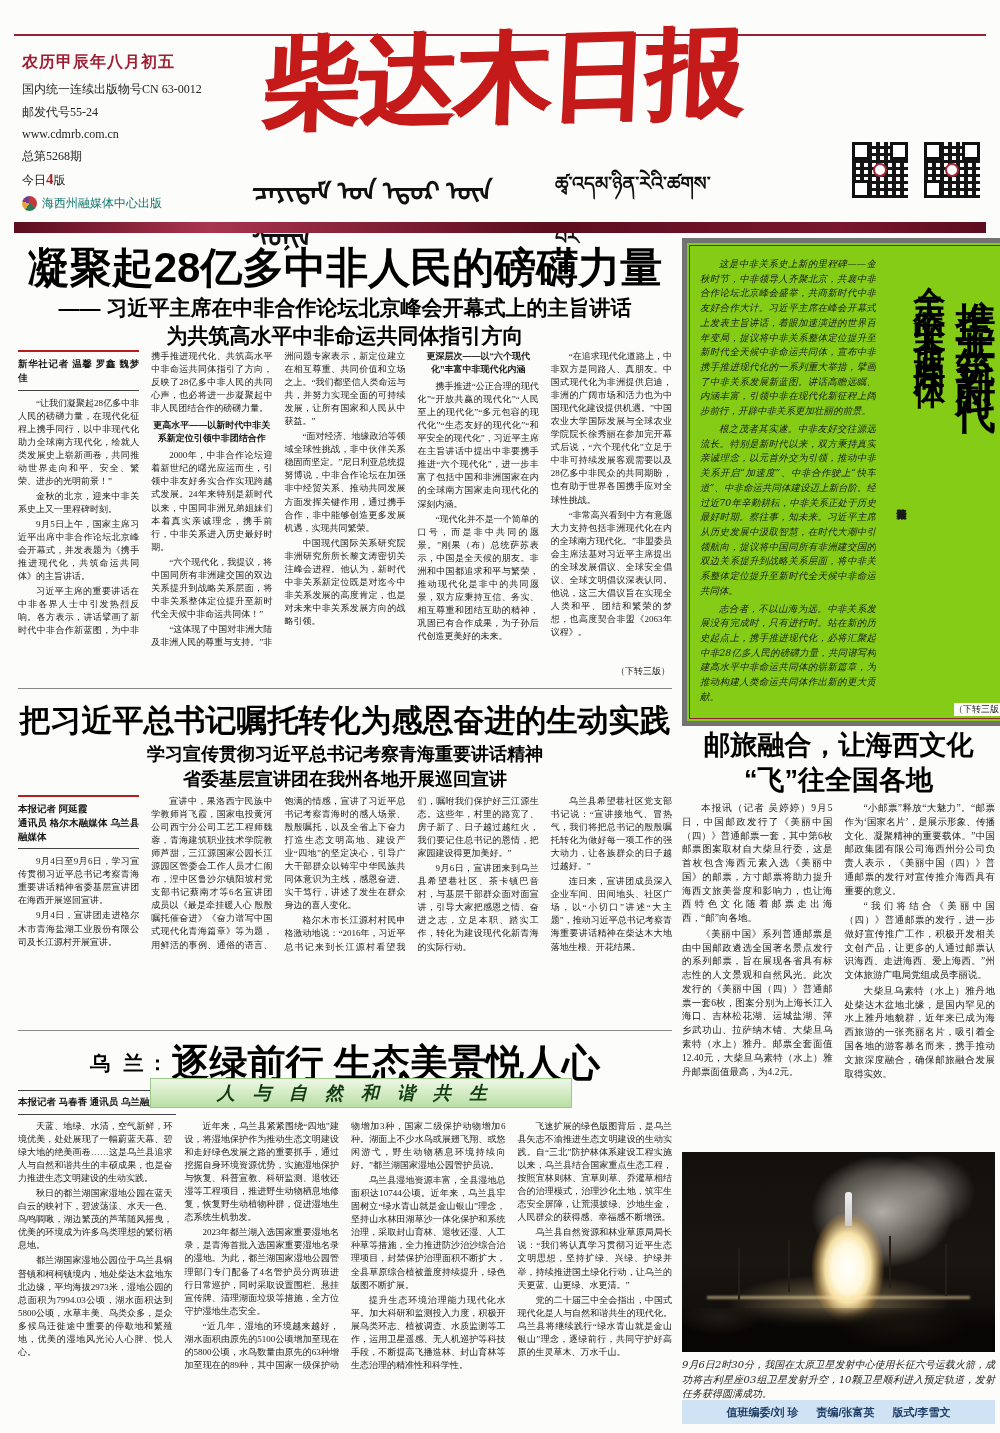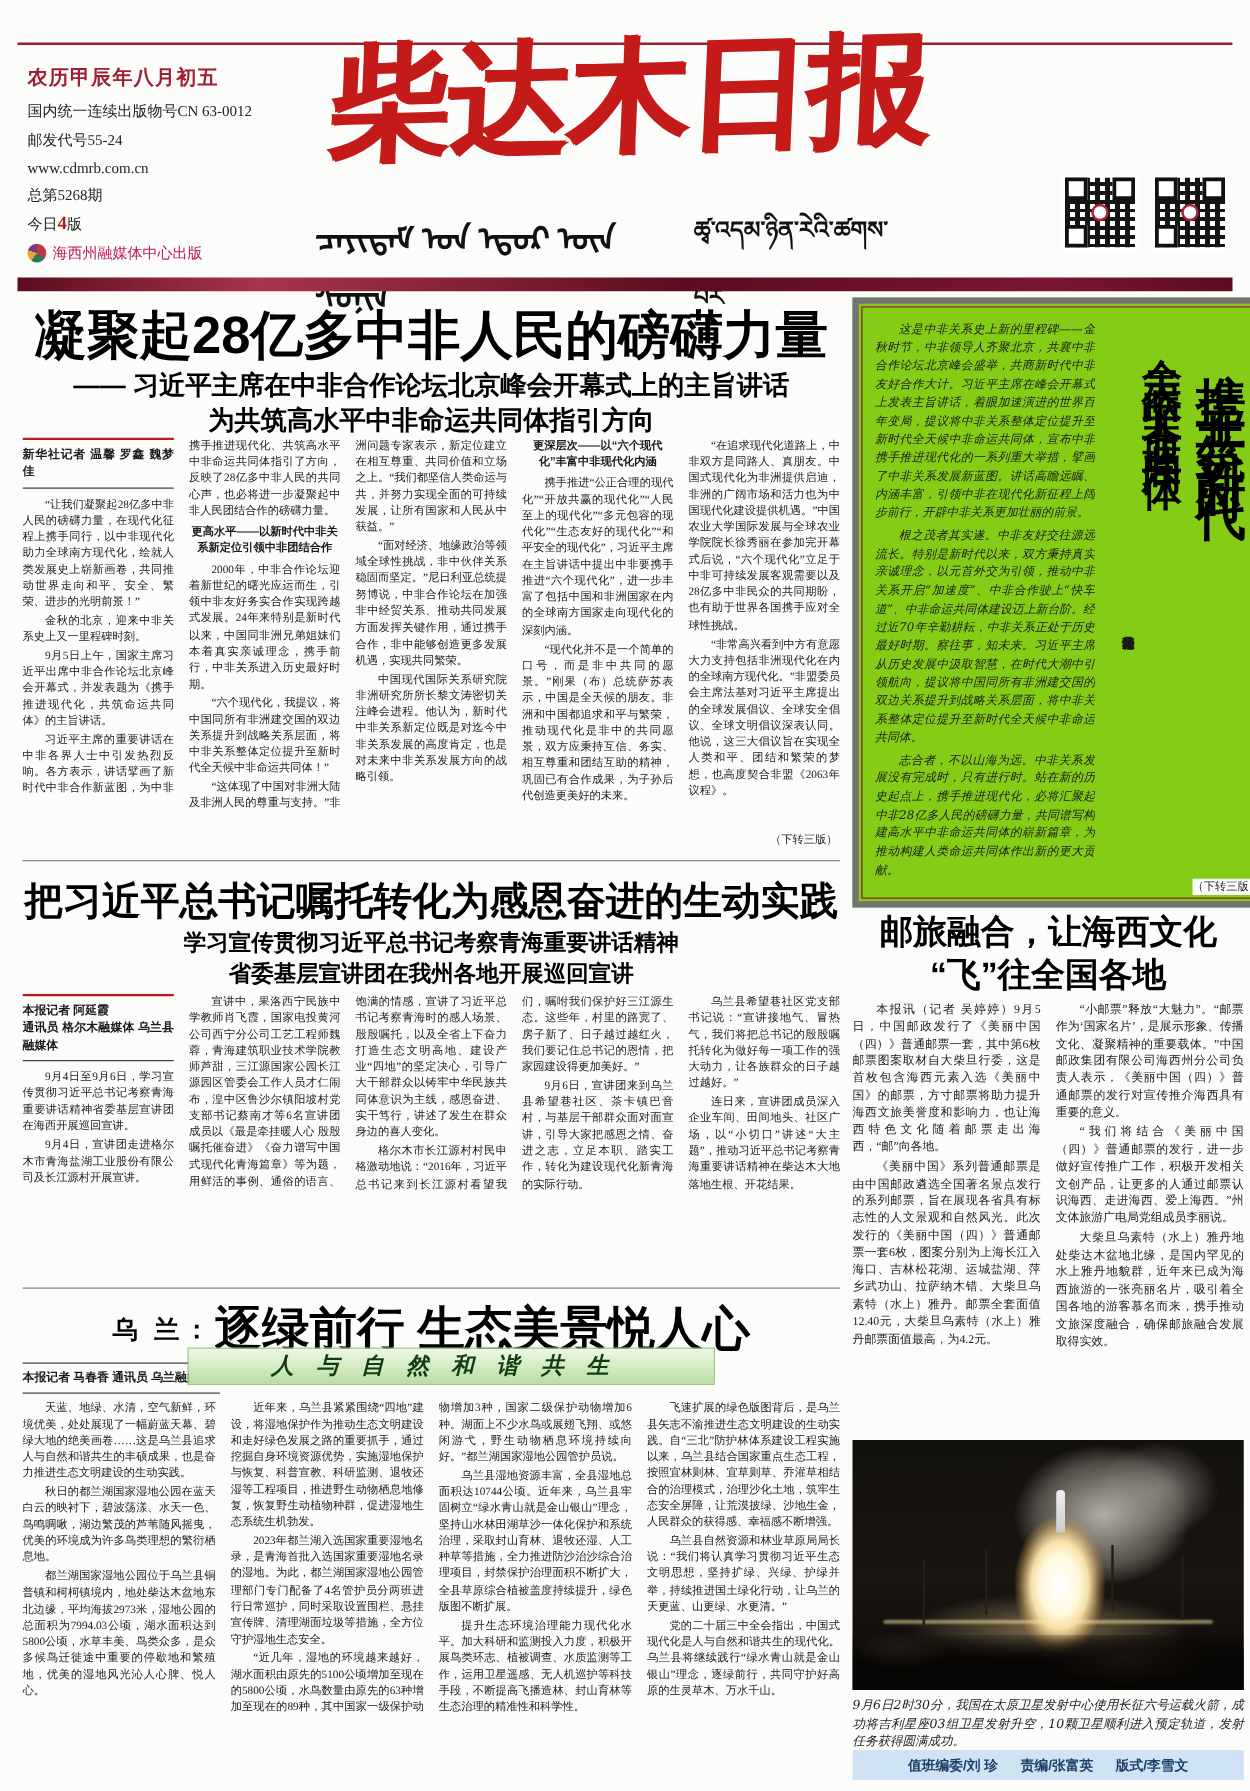--- a/index.html
+++ b/index.html
@@ -4,21 +4,21 @@
 <style>
   html,body{margin:0;padding:0;background:#9a9a9a;}
   .page{position:relative;width:1000px;height:1433px;margin:0 auto;background:#fcfcfa;overflow:hidden;
         font-family:"Liberation Serif",serif;color:#1a1a1a;}
   
   .toprule{position:absolute;top:34px;left:14px;right:14px;height:2px;background:#9a2030;}
   .mast-left{position:absolute;top:52px;left:22px;width:215px;}
   .mast-org{font-family:"Liberation Sans",sans-serif;font-weight:bold;font-size:16px;color:#9e1f33;letter-spacing:1px;margin-bottom:8px;}
   .mast-line{font-size:12px;color:#222;margin:6px 0;}
   .mast-pages b{color:#b01c1c;font-size:15px;}
-  .mast-pub{display:flex;align-items:center;gap:5px;font-size:12px;color:#be185d;margin-top:6px;}
+  .mast-pub{display:flex;align-items:center;gap:5px;font-size:12px;color:#0f766e;margin-top:6px;}
   .pub-logo{width:15px;height:15px;border-radius:50%;flex:0 0 auto;
             background:conic-gradient(#c23a3a 0 35%,#2a7a5a 35% 60%,#e8a33a 60% 80%,#7a3a8a 80%);}
   .mast-title{position:absolute;top:26px;left:238px;width:528px;text-align:center;
               font-family:"DejaVu Serif",serif;font-weight:bold;color:#c41a1a;font-size:98px;line-height:1.05;
               letter-spacing:-2px;transform:rotate(-1.5deg) skewX(-4deg);text-shadow:2px 1px 0 #c41a1a;}
   .mast-scripts{position:absolute;top:162px;left:252px;width:480px;display:flex;justify-content:space-between;align-items:flex-start;}
   .mongolian{font-size:26px;letter-spacing:7px;color:#111;font-weight:bold;}
   .tibetan{font-size:19px;color:#111;font-weight:bold;}
   .mast-right{position:absolute;top:58px;right:20px;text-align:right;font-weight:bold;}
   .mast-date{font-size:17px;color:#111;}

